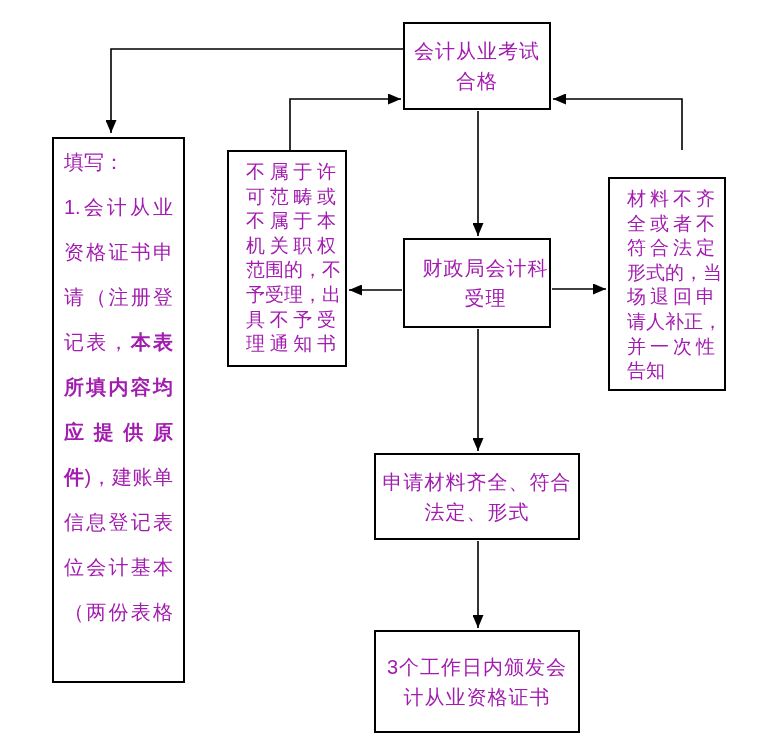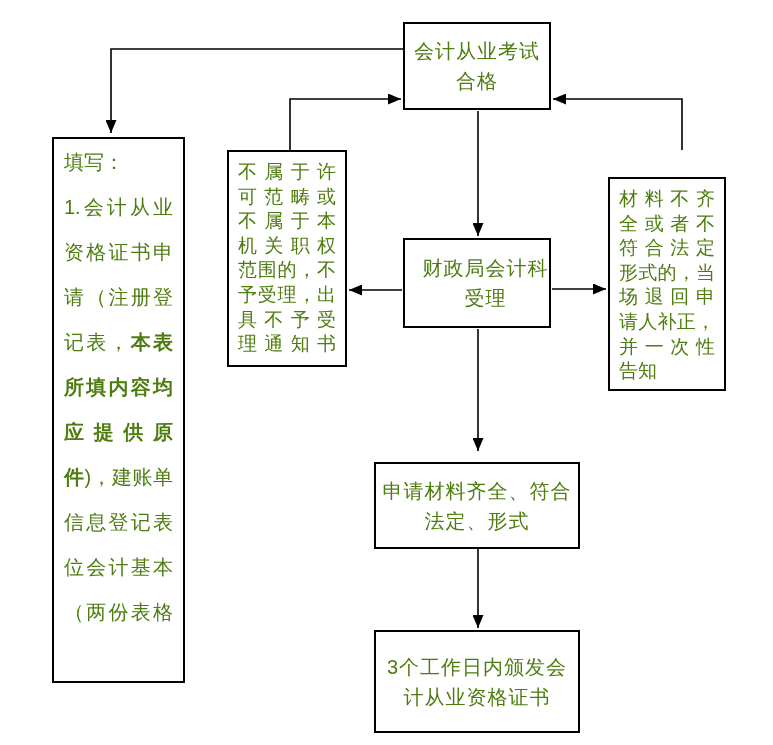--- a/index.html
+++ b/index.html
@@ -27,39 +27,39 @@
   .connectors line {
     fill: none;
     stroke: #000000;
     stroke-width: 1.6;
   }
   .box {
     position: absolute;
     box-sizing: border-box;
     border: 2px solid #000000;
     background: #ffffff;
-    color: #4d7c0f;
+    color: #a21caf;
   }
   .tline {
     text-align: justify;
     text-align-last: justify;
     text-justify: inter-character;
     white-space: nowrap;
   }
   
   .box-fill {
     left: 52px; top: 137px; width: 133px; height: 546px;
     font-size: 20px; line-height: 45px;
     padding: 1px 10px 0 10px;
   }
   .box-fill .tline:first-child { text-align-last: left; }
   
   .multi8 {
     font-size: 19px; line-height: 24.6px;
-    padding: 8px 9px 0 9px;
+    padding: 8px 9px 0 17px;
     font-family: Liberation Serif, serif;
   }
   .box-notscope { left: 227px; top: 150px; width: 120px; height: 217px; }
   .box-incomplete { left: 608px; top: 150px; width: 118px; height: 214px; margin-top: 27px; }
   .box-incomplete .tline:last-child { text-align-last: left; }
   
   .two-line {
     display: flex;
     flex-direction: column;
     justify-content: center;
@@ -67,21 +67,21 @@
     line-height: 30px;
     letter-spacing: 1px;
   }
   .two-line .tline {
     text-align: center;
     text-align-last: center;
     white-space: nowrap;
   }
   .box-exam   { left: 403px; top: 22px;  width: 148px; height: 88px; }
   .box-accept { left: 403px; top: 238px; width: 148px; height: 90px; padding-left: 17px; }
-  .box-complete { left: 374px; top: 453px; width: 206px; height: 87px; margin-top: 9px; }
+  .box-complete { left: 374px; top: 453px; width: 206px; height: 87px; }
   .box-issue    { left: 374px; top: 630px; width: 206px; height: 103px; }
   .bold { font-weight: bold; }
 </style>
 </head>
 <body>
 
 <div class="stage">
 
   <svg class="connectors" viewBox="0 0 773 745" xmlns="http://www.w3.org/2000/svg">
     <defs>

